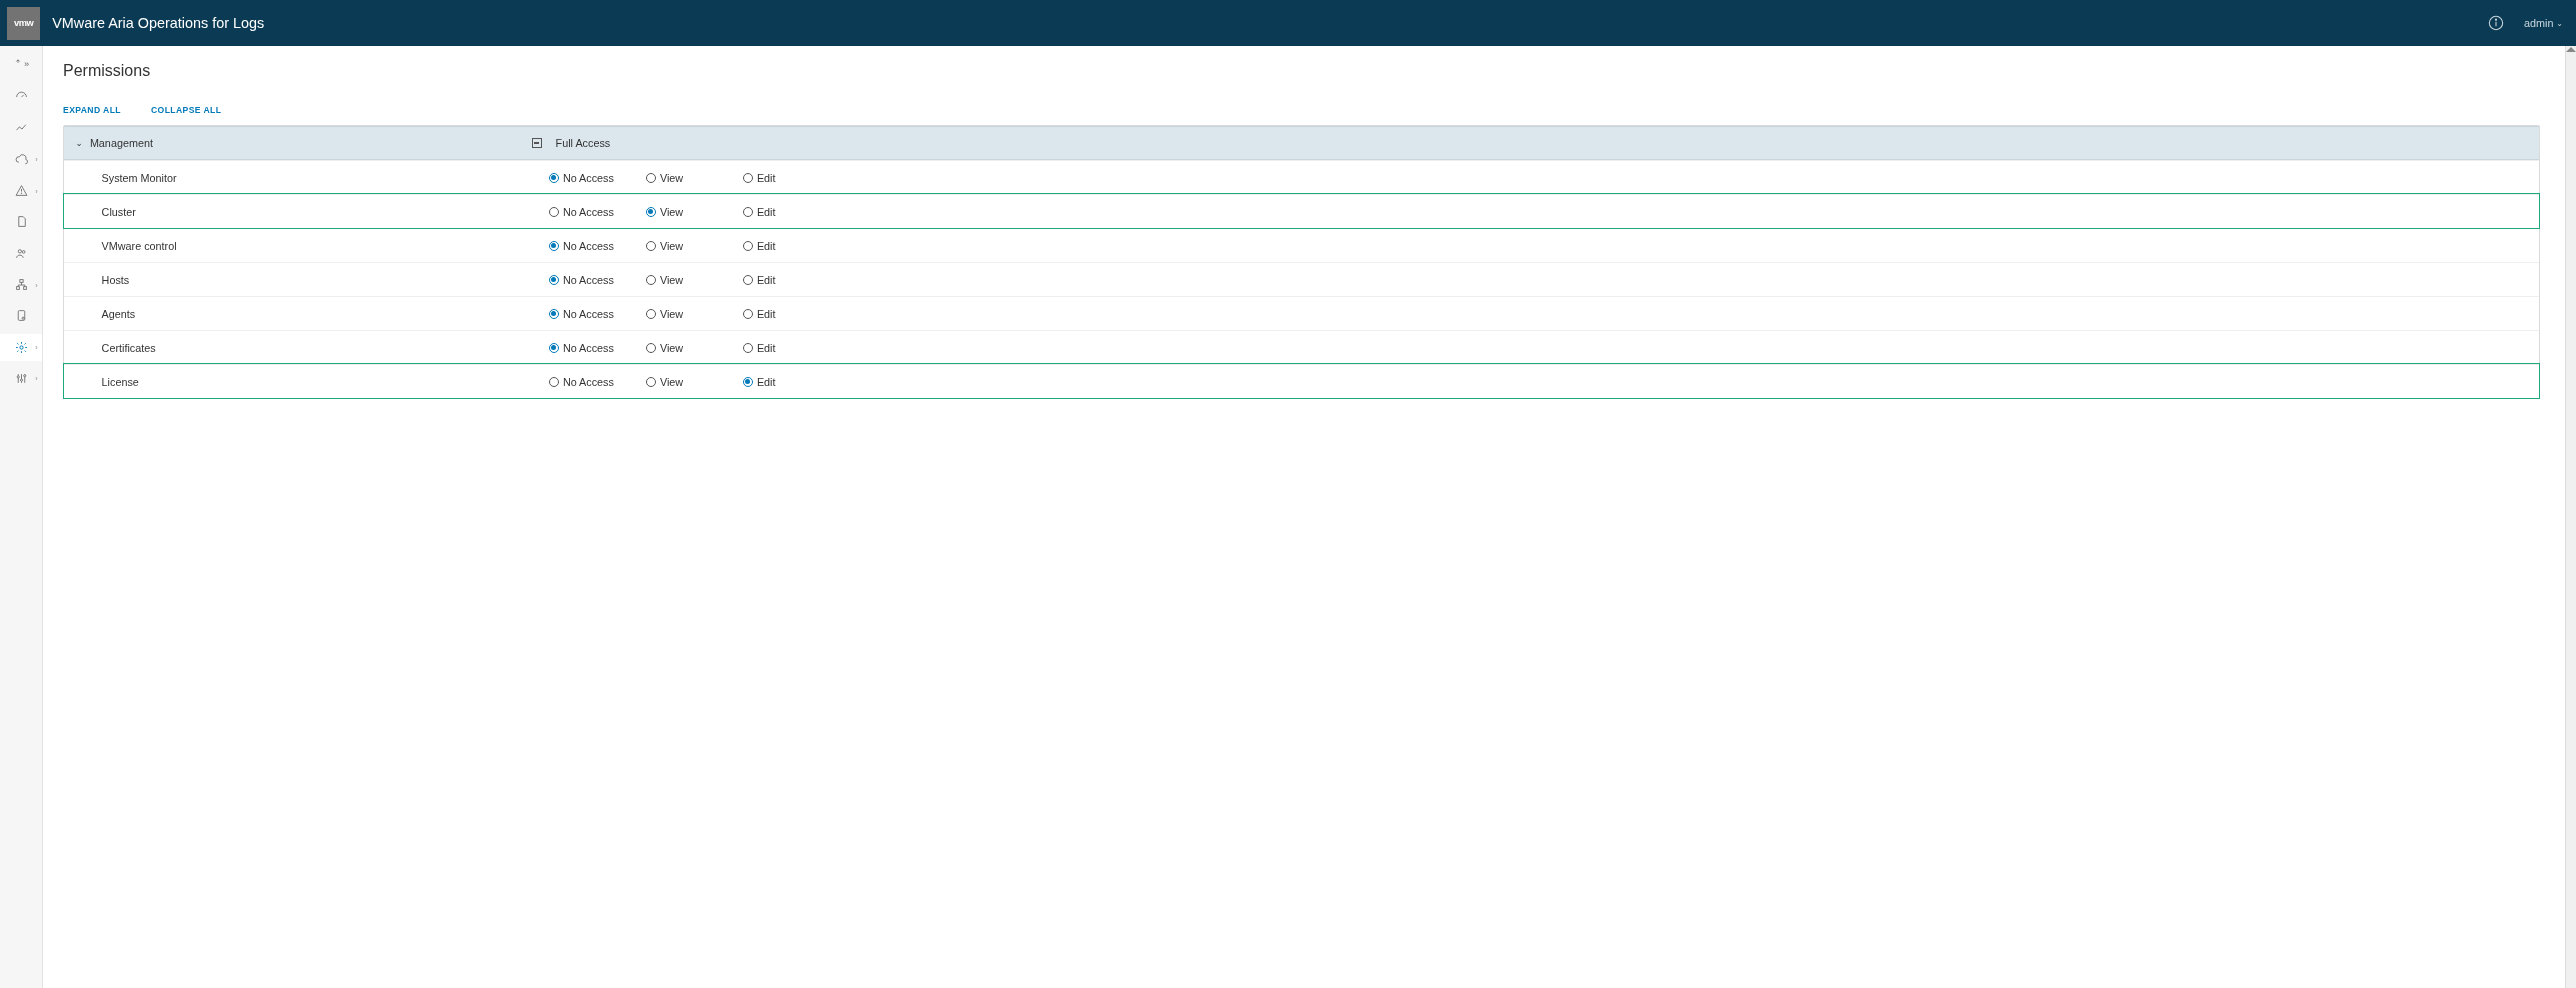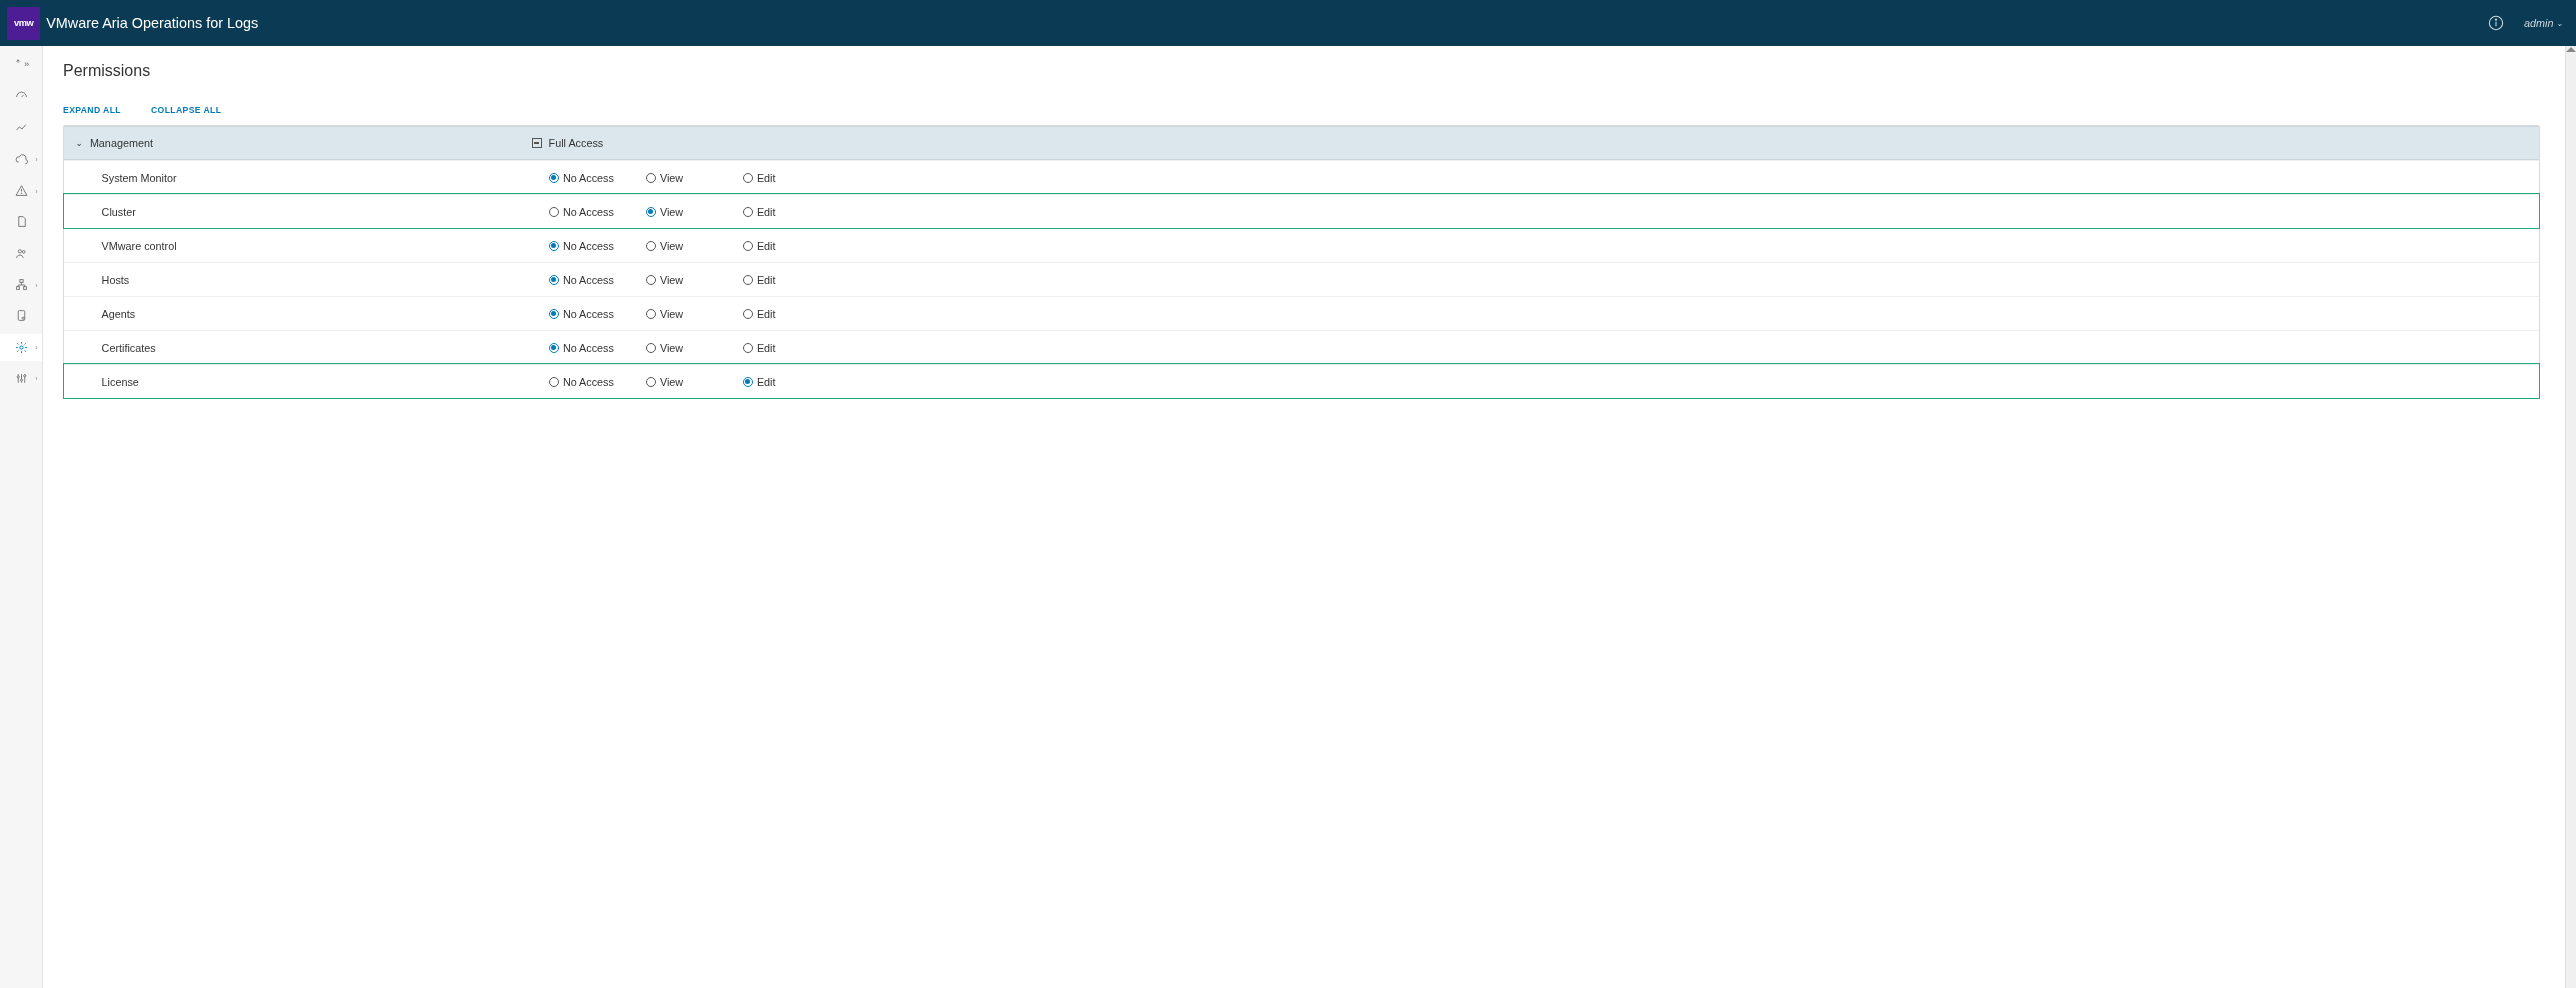--- a/index.html
+++ b/index.html
@@ -16,23 +16,23 @@
   .header {
     height: 46px;
     background: #0b3b54;
     display: flex;
     align-items: center;
     padding: 0 13px 0 7.2px;
     color: #fff;
   }
   .logo-block {
     width: 33px; height: 33px;
-    background: #4c1d95;
+    background: #737373;
     display: flex; align-items: center; justify-content: center;
-    margin-right: 6px;
+    margin-right: 12px;
     font-weight: bold;
     font-size: 9.3px;
     letter-spacing: -0.4px;
     color: #fff;
   }
   .product-title {
     font-size: 14.4px;
     font-weight: 400;
     color: #fff;
   }
@@ -41,21 +41,20 @@
     width: 16px; height: 16px;
     margin-right: 20px;
     display: flex; align-items: center; justify-content: center;
     cursor: pointer;
   }
   .header-user {
     color: #c9d6dd;
     font-size: 10.8px;
     display: flex; align-items: center; gap: 2.9px;
     cursor: pointer;
-    font-style: italic;
   }
 
   
   .body-wrap {
     display: flex;
     height: calc(100% - 46px);
   }
   .left-rail {
     width: 43px;
     background: #f6f6f6;
@@ -155,21 +154,21 @@
     background: #dbe7ec;
     border-top: 0.7px solid #c8d6dc;
     border-bottom: 0.7px solid #c8d6dc;
     font-size: 10.8px;
   }
   .group-left {
     display: flex; align-items: center; gap: 7.2px;
     padding-left: 2.9px;
   }
   .group-right {
-    display: flex; align-items: center; gap: 7px;
+    display: flex; align-items: center; gap: 14px;
   }
   .tri-box {
     width: 10px; height: 10px;
     border: 0.7px solid #555;
     display: inline-flex; align-items: center; justify-content: center;
   }
   .tri-box .dash {
     width: 5.7px; height: 1.4px; background: #555;
   }
   .perm-row {

